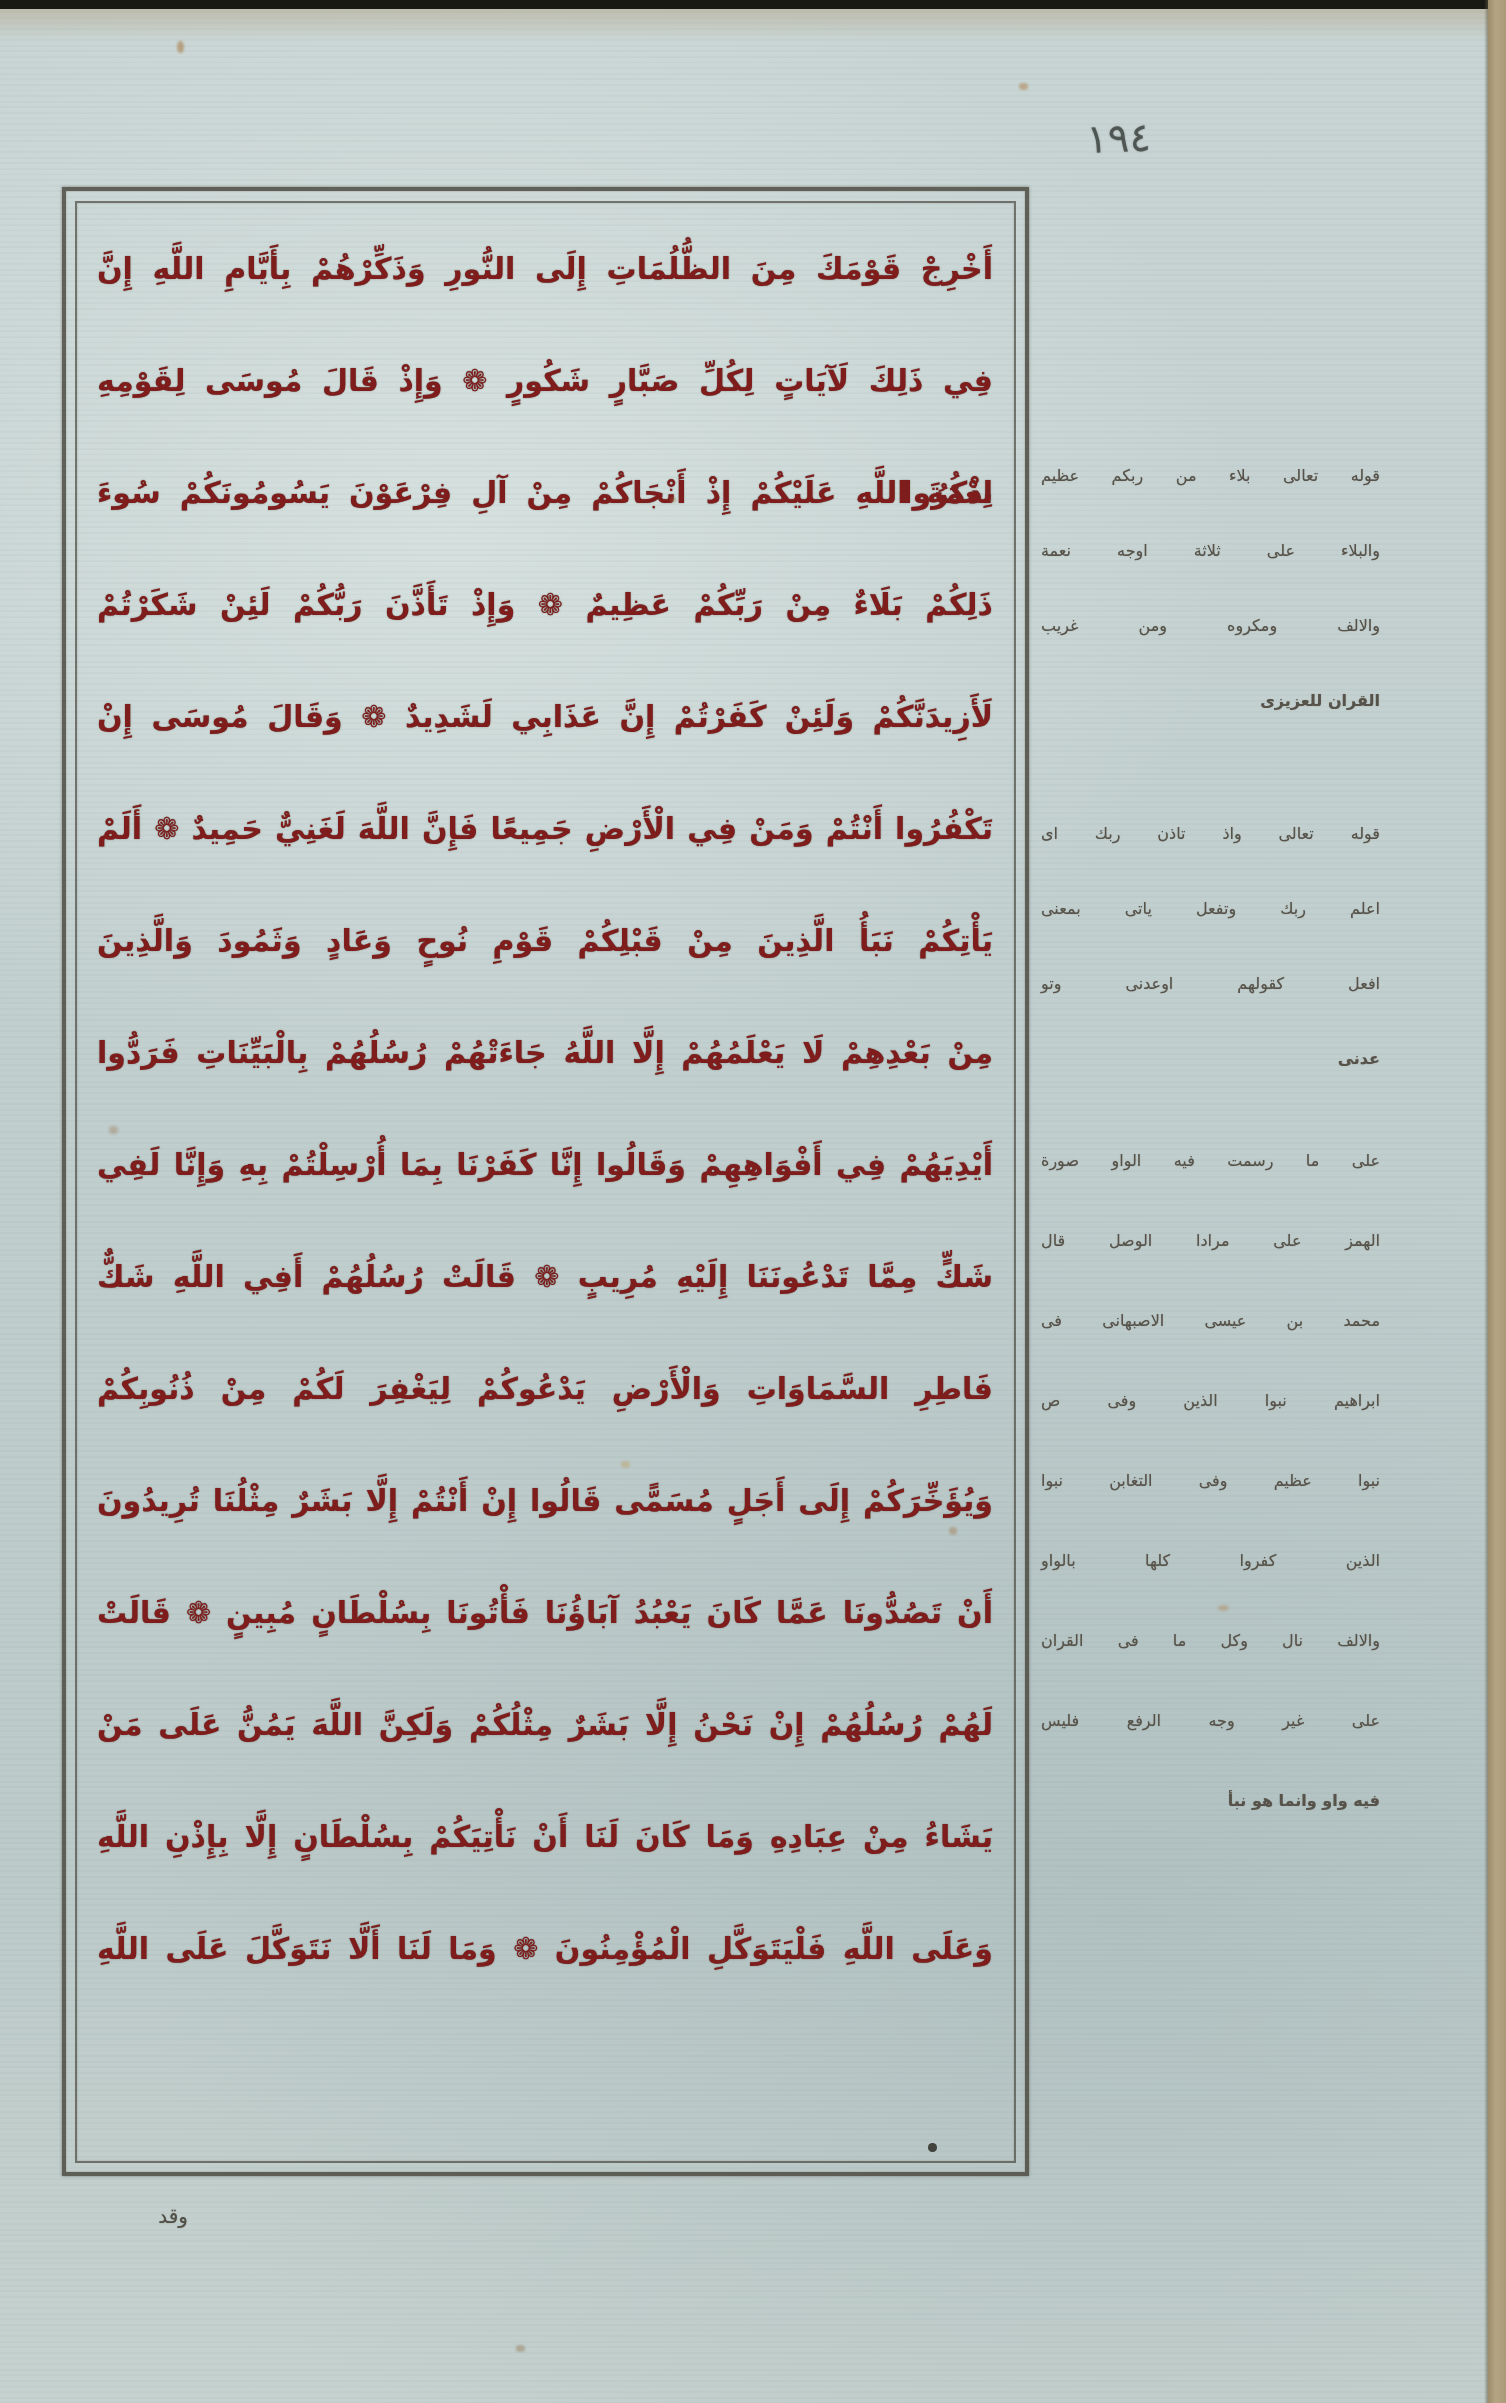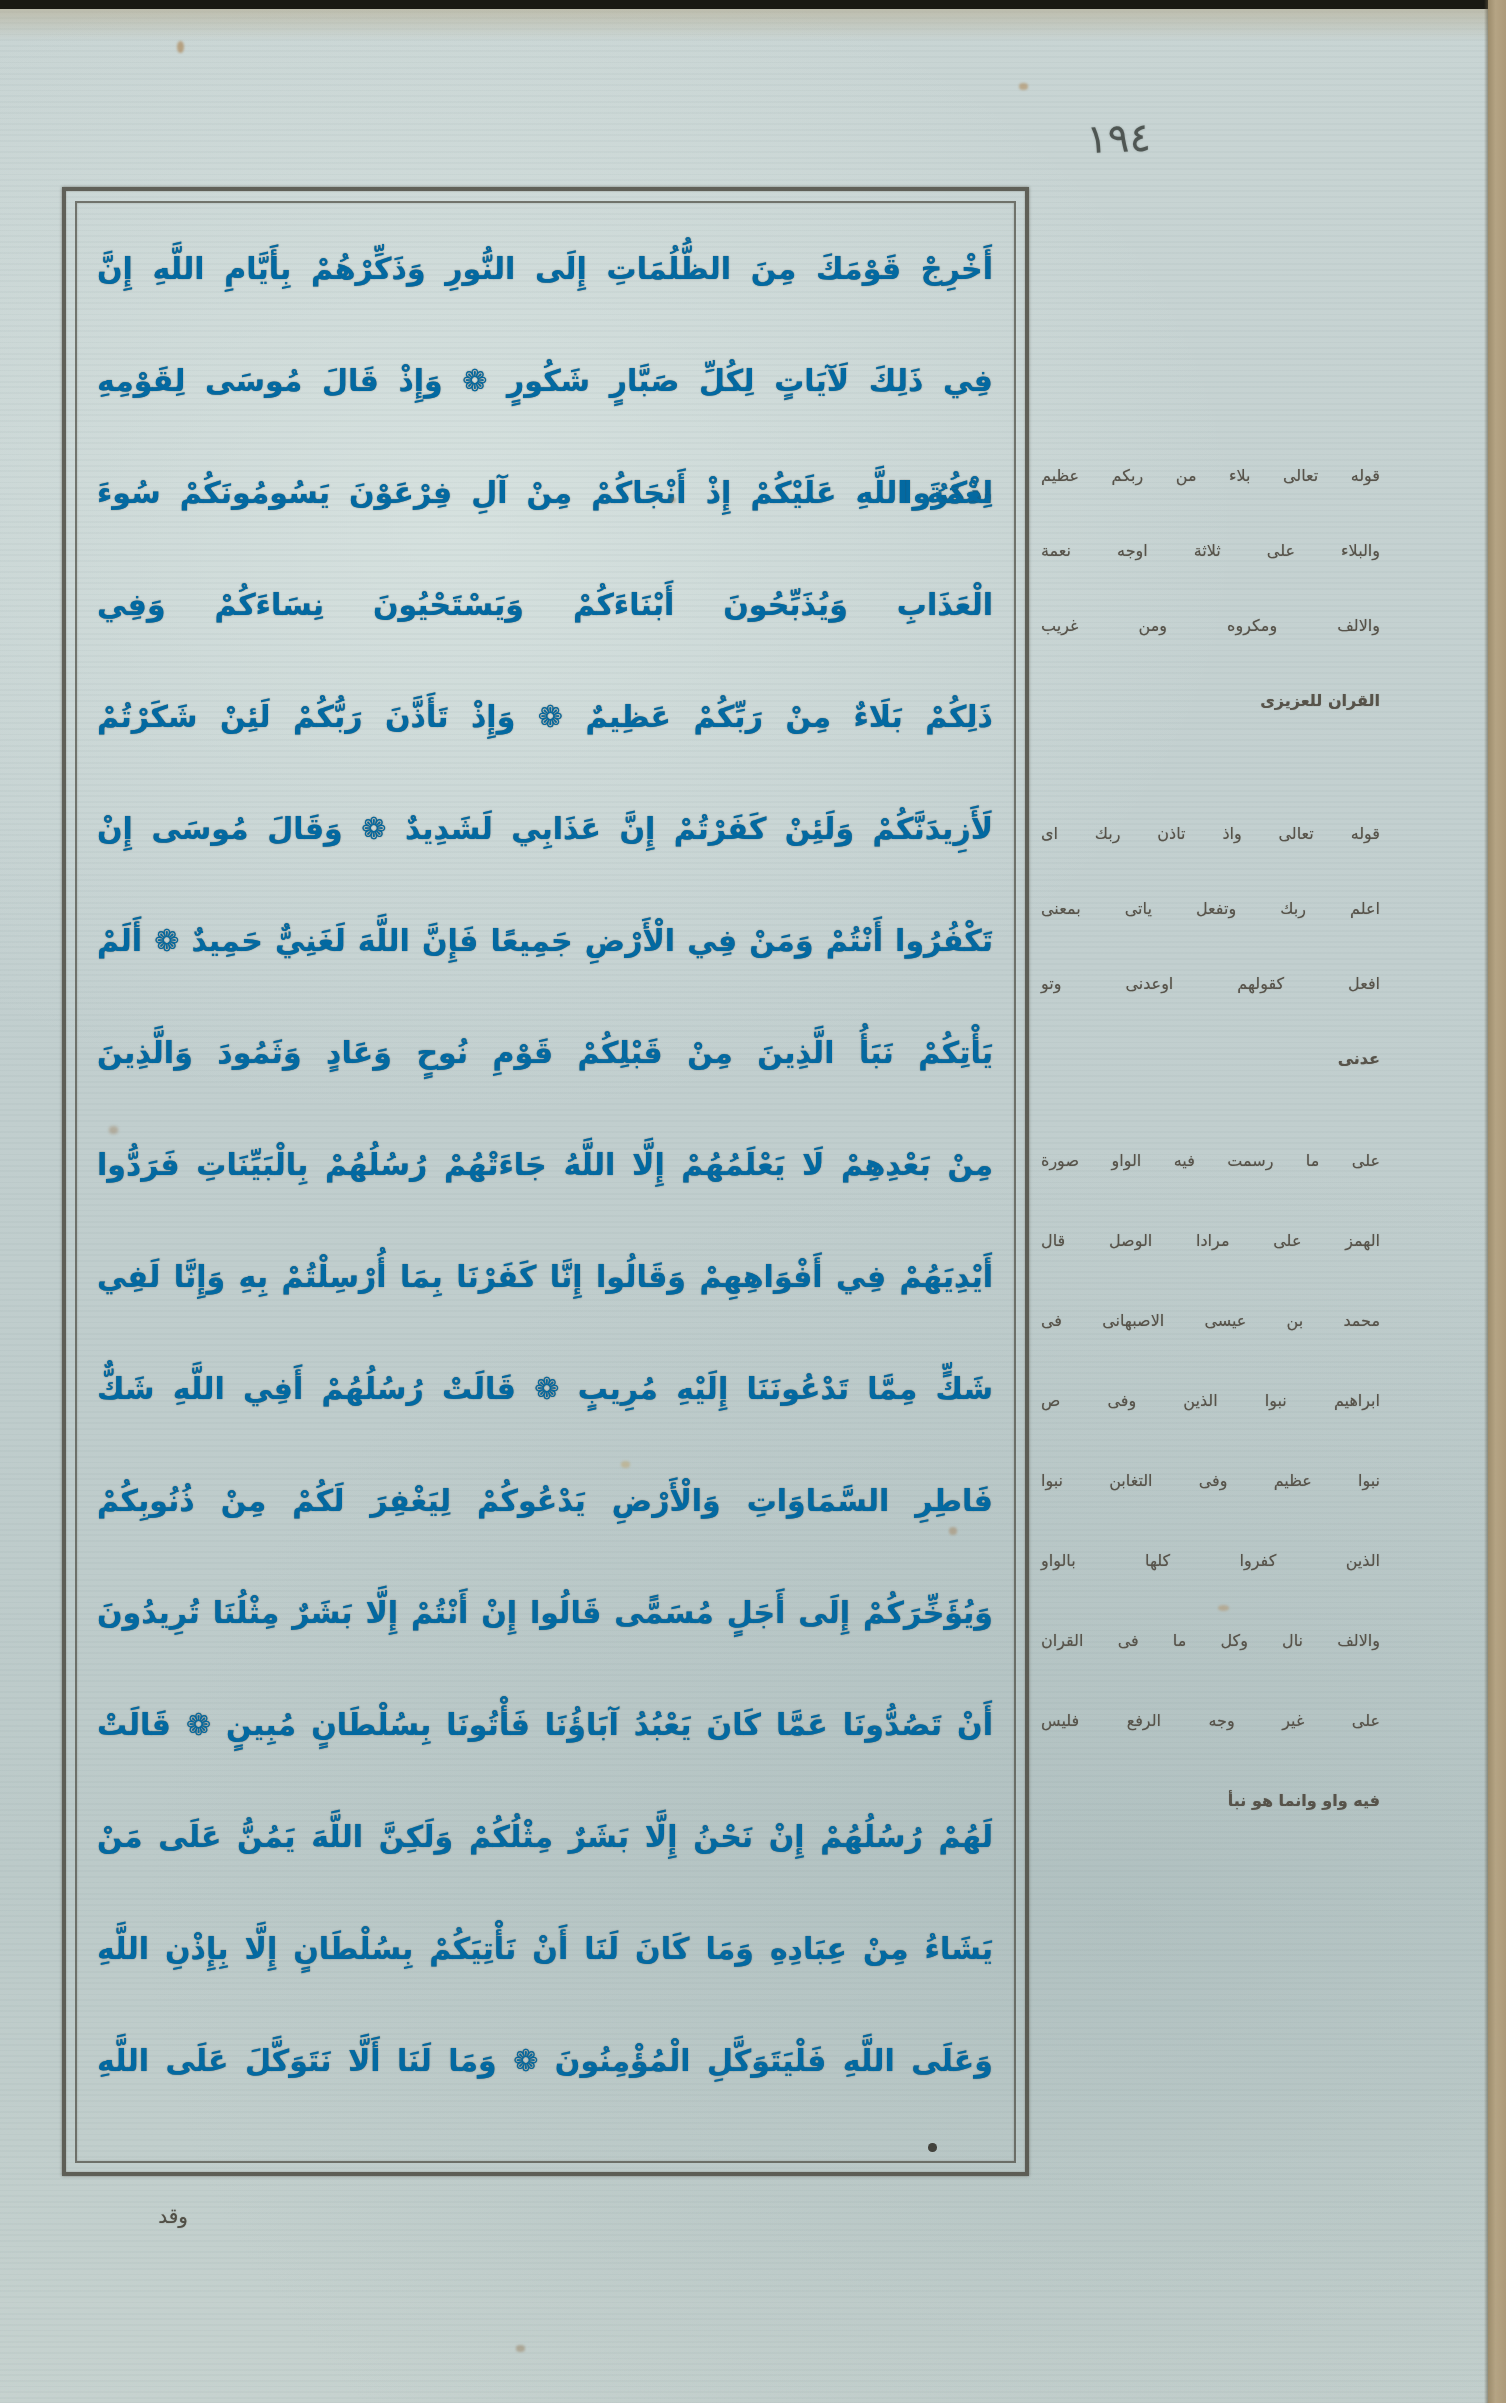--- a/index.html
+++ b/index.html
@@ -45,21 +45,21 @@
     border:2.8px solid rgba(78,76,66,.72);box-sizing:border-box;
     box-shadow:inset 0 0 1.9px rgba(60,58,48,.35);
   }
   
   .qtext{
     position:absolute;left:97px;top:213px;width:896px;height:1927px;
     direction:rtl;
   }
   .qline{
     height:112px;line-height:112px;
-    font-size:30px;font-weight:700;color:#0369a1;
+    font-size:30px;font-weight:700;color:#7f1d1d;
     text-align:justify;text-align-last:justify;
     text-shadow:0 0 1.3px rgba(70,66,54,.75);
     white-space:normal;overflow:visible;
   }
   
   .mblock{
     position:absolute;left:1041px;width:339px;direction:rtl;
     font-size:16px;color:#57534a;
     text-shadow:0 0 0.9px rgba(80,76,64,.5);
   }
@@ -98,21 +98,20 @@
 
   <div class="pagenum">١٩٤</div>
 
   <div class="frame-outer"></div>
   <div class="frame-inner"></div>
 
   <div class="qtext">
     <div class="qline">أَخْرِجْ قَوْمَكَ مِنَ الظُّلُمَاتِ إِلَى النُّورِ وَذَكِّرْهُمْ بِأَيَّامِ اللَّهِ إِنَّ</div>
     <div class="qline">فِي ذَلِكَ لَآيَاتٍ لِكُلِّ صَبَّارٍ شَكُورٍ ❁ وَإِذْ قَالَ مُوسَى لِقَوْمِهِ اذْكُرُوا</div>
     <div class="qline">نِعْمَةَ اللَّهِ عَلَيْكُمْ إِذْ أَنْجَاكُمْ مِنْ آلِ فِرْعَوْنَ يَسُومُونَكُمْ سُوءَ</div>
-    <div class="qline">الْعَذَابِ وَيُذَبِّحُونَ أَبْنَاءَكُمْ وَيَسْتَحْيُونَ نِسَاءَكُمْ وَفِي</div>
     <div class="qline">ذَلِكُمْ بَلَاءٌ مِنْ رَبِّكُمْ عَظِيمٌ ❁ وَإِذْ تَأَذَّنَ رَبُّكُمْ لَئِنْ شَكَرْتُمْ</div>
     <div class="qline">لَأَزِيدَنَّكُمْ وَلَئِنْ كَفَرْتُمْ إِنَّ عَذَابِي لَشَدِيدٌ ❁ وَقَالَ مُوسَى إِنْ</div>
     <div class="qline">تَكْفُرُوا أَنْتُمْ وَمَنْ فِي الْأَرْضِ جَمِيعًا فَإِنَّ اللَّهَ لَغَنِيٌّ حَمِيدٌ ❁ أَلَمْ</div>
     <div class="qline">يَأْتِكُمْ نَبَأُ الَّذِينَ مِنْ قَبْلِكُمْ قَوْمِ نُوحٍ وَعَادٍ وَثَمُودَ وَالَّذِينَ</div>
     <div class="qline">مِنْ بَعْدِهِمْ لَا يَعْلَمُهُمْ إِلَّا اللَّهُ جَاءَتْهُمْ رُسُلُهُمْ بِالْبَيِّنَاتِ فَرَدُّوا</div>
     <div class="qline">أَيْدِيَهُمْ فِي أَفْوَاهِهِمْ وَقَالُوا إِنَّا كَفَرْنَا بِمَا أُرْسِلْتُمْ بِهِ وَإِنَّا لَفِي</div>
     <div class="qline">شَكٍّ مِمَّا تَدْعُونَنَا إِلَيْهِ مُرِيبٍ ❁ قَالَتْ رُسُلُهُمْ أَفِي اللَّهِ شَكٌّ</div>
     <div class="qline">فَاطِرِ السَّمَاوَاتِ وَالْأَرْضِ يَدْعُوكُمْ لِيَغْفِرَ لَكُمْ مِنْ ذُنُوبِكُمْ</div>
     <div class="qline">وَيُؤَخِّرَكُمْ إِلَى أَجَلٍ مُسَمًّى قَالُوا إِنْ أَنْتُمْ إِلَّا بَشَرٌ مِثْلُنَا تُرِيدُونَ</div>
     <div class="qline">أَنْ تَصُدُّونَا عَمَّا كَانَ يَعْبُدُ آبَاؤُنَا فَأْتُونَا بِسُلْطَانٍ مُبِينٍ ❁ قَالَتْ</div>

